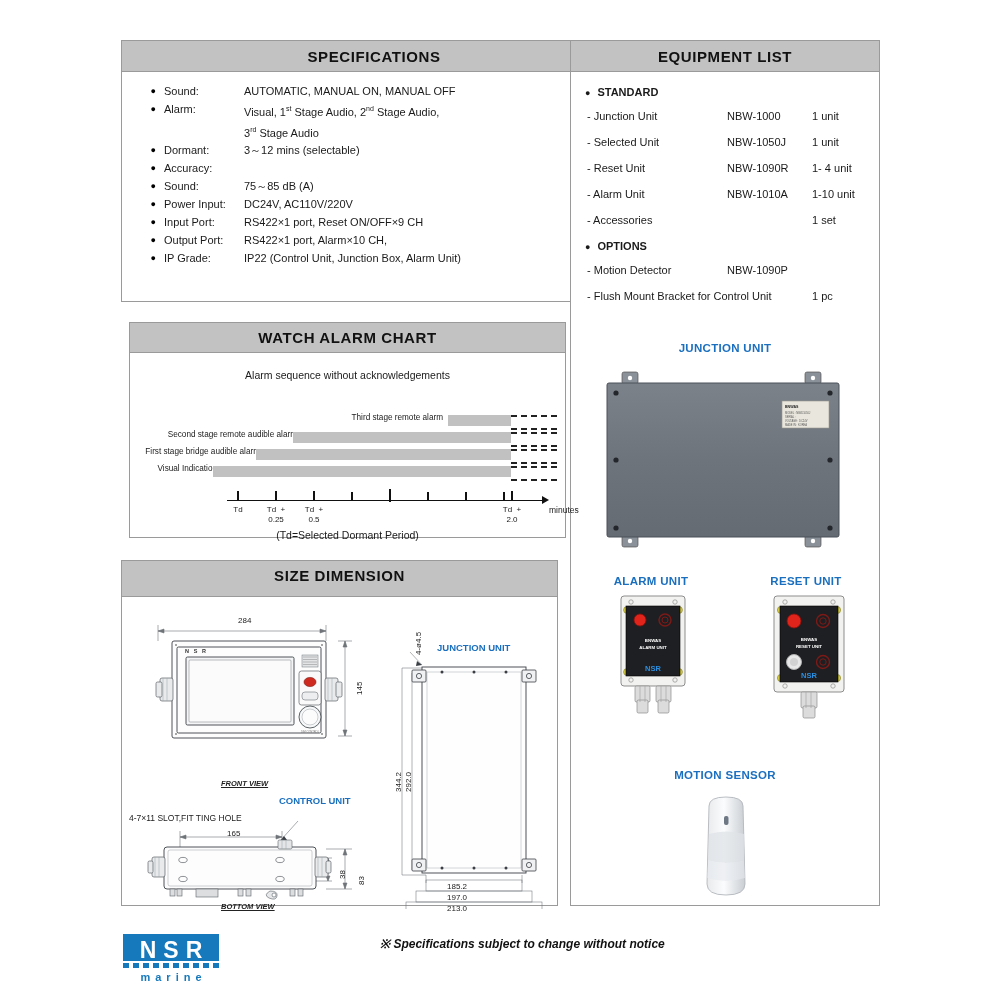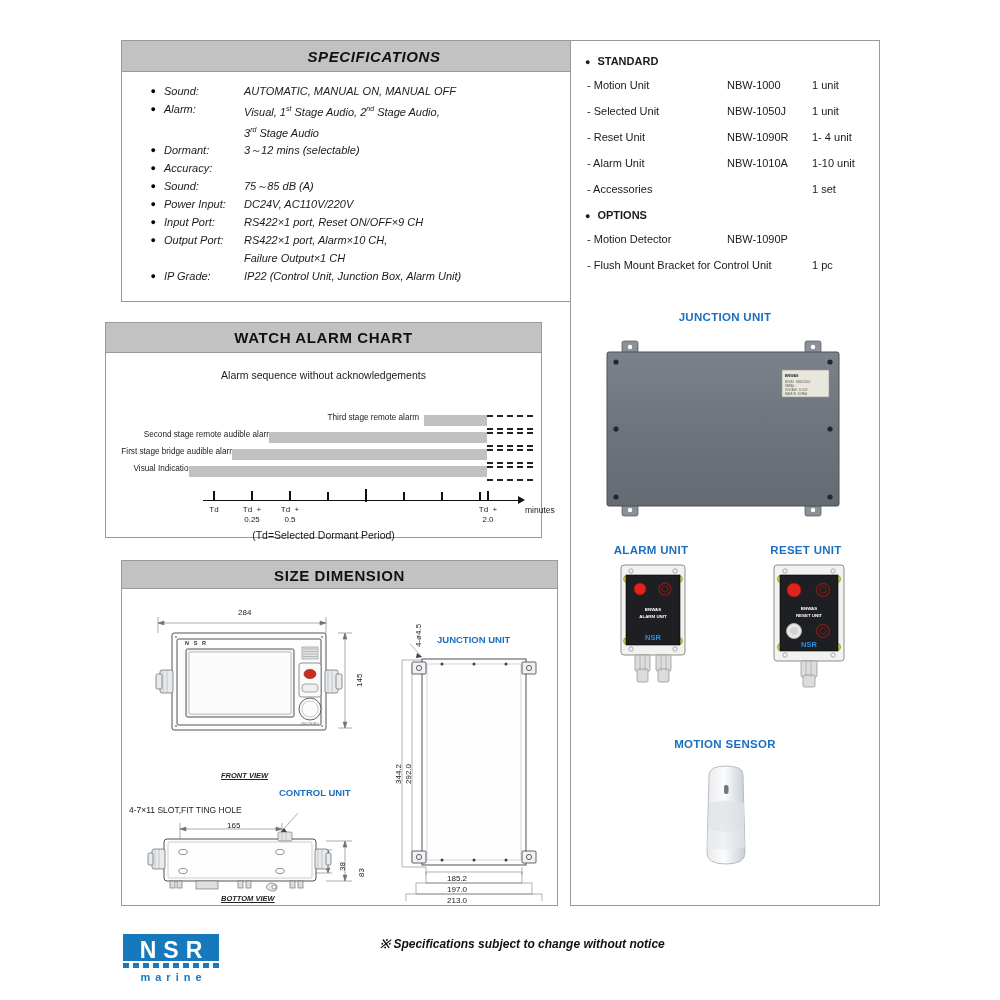--- a/index.html
+++ b/index.html
@@ -13,21 +13,21 @@
   
   .panel{position:absolute;border:1px solid #9a9a9a;background:#fff;box-sizing:border-box;}
   .panel-head{
     background:#c2c2c2;border-bottom:1px solid #9a9a9a;
     text-align:center;font-weight:bold;letter-spacing:.6px;
     color:#111;box-sizing:border-box;
   }
   .panel-body{position:relative;box-sizing:border-box;}
 
   
-  #spec{left:121px;top:40px;width:506px;height:262px;font-style:italic;}
+  #spec{left:121px;top:40px;width:506px;height:262px;}
   #spec .panel-head{height:31px;line-height:31px;font-size:15px;}
   #spec .panel-body{padding:10px 0 0 0;height:229px;}
   .spec-row{display:flex;align-items:flex-start;font-size:11px;line-height:18px;min-height:18px;}
   .spec-bullet{width:34px;text-align:right;padding-right:8px;font-size:9px;line-height:18px;color:#000;}
   .spec-key{width:80px;font-size:11px;}
   .spec-val{flex:1;font-size:11px;}
   .spec-cont{padding-left:122px;font-size:11px;line-height:18px;}
   sup{font-size:7px;vertical-align:super;}
 
   
@@ -41,41 +41,41 @@
   .eq-model{width:85px;}
   .eq-qty{flex:1;}
 
   
   .prod-title{
     color:#1a6fbf;font-weight:bold;font-size:11.5px;
     text-align:center;letter-spacing:.3px;
   }
 
   
-  #chart{left:105px;top:322px;width:437px;height:216px;}
+  #chart{left:129px;top:322px;width:437px;height:216px;}
   #chart .panel-head{height:30px;line-height:30px;font-size:15px;}
   #chart .panel-body{height:184px;position:relative;}
   .chart-sub{text-align:center;font-size:10.5px;margin-top:16px;}
   .bars{position:absolute;left:0;top:46px;width:100%;height:62px;}
   .bar-row{position:absolute;height:11px;left:0;right:0;}
   .bar-label{position:absolute;right:0;top:-2px;font-size:8.2px;white-space:nowrap;text-align:right;}
   .bar-fill{position:absolute;top:0;height:11px;background:#c1c1c1;}
   .bar-dash{position:absolute;top:0;height:11px;border-top:2px dashed #222;border-bottom:2px dashed #222;}
   .axis{position:absolute;left:0;top:116px;width:100%;height:64px;}
   .axis-line{position:absolute;left:97px;top:15px;height:1.4px;background:#111;width:317px;}
   .axis-arrow{position:absolute;top:10.5px;width:0;height:0;
     border-top:4px solid transparent;border-bottom:4px solid transparent;border-left:7px solid #111;}
   .tick{position:absolute;width:1.8px;background:#111;}
   .tick-lab{position:absolute;font-size:8px;text-align:center;line-height:9.5px;white-space:nowrap;}
   .axis-unit{position:absolute;font-size:8.5px;top:20px;}
   .chart-note{position:absolute;width:100%;text-align:center;font-size:10.5px;bottom:12px;}
 
   
   #size{left:121px;top:560px;width:437px;height:346px;}
-  #size .panel-head{height:28px;line-height:30px;font-size:15px;}
+  #size .panel-head{height:36px;line-height:30px;font-size:15px;}
   #size .panel-body{height:314px;position:relative;}
   .dim-txt{position:absolute;font-size:8px;color:#222;white-space:nowrap;}
   .dim-txt.rot{transform:rotate(-90deg);transform-origin:left top;}
   .view-cap{position:absolute;font-size:7.5px;font-style:italic;font-weight:bold;
     text-decoration:underline;color:#222;white-space:nowrap;}
   .unit-cap{position:absolute;color:#1a6fbf;font-weight:bold;font-size:9.5px;white-space:nowrap;}
 
   
   .logo{position:absolute;left:123px;top:934px;width:96px;}
   .logo-main{background:#1679bc;color:#fff;font-weight:bold;font-size:23px;
@@ -134,40 +134,40 @@
         <span class="spec-bullet">●</span>
         <span class="spec-key">Input Port:</span>
         <span class="spec-val">RS422×1 port, Reset ON/OFF×9 CH</span>
       </div>
 
       <div class="spec-row">
         <span class="spec-bullet">●</span>
         <span class="spec-key">Output Port:</span>
         <span class="spec-val">RS422×1 port, Alarm×10 CH,</span>
       </div>
-      <div class="spec-cont">Failure Output×1 CH</div>
 
       <div class="spec-row">
         <span class="spec-bullet">●</span>
         <span class="spec-key">IP Grade:</span>
         <span class="spec-val">IP22 (Control Unit, Junction Box, Alarm Unit)</span>
       </div>
 
     </div>
   </div>
 
   <div class="panel" id="equip">
+    <div class="panel-head">EQUIPMENT LIST</div>
     <div class="panel-body">
 
       <div class="eq-group">
         <span class="dot">●</span><span>STANDARD</span>
       </div>
 
       <div class="eq-row">
-        <span class="eq-name">- Motion Unit</span>
+        <span class="eq-name">- Junction Unit</span>
         <span class="eq-model">NBW-1000</span>
         <span class="eq-qty">1 unit</span>
       </div>
       <div class="eq-row">
         <span class="eq-name">- Selected Unit</span>
         <span class="eq-model">NBW-1050J</span>
         <span class="eq-qty">1 unit</span>
       </div>
       <div class="eq-row">
         <span class="eq-name">- Reset Unit</span>

